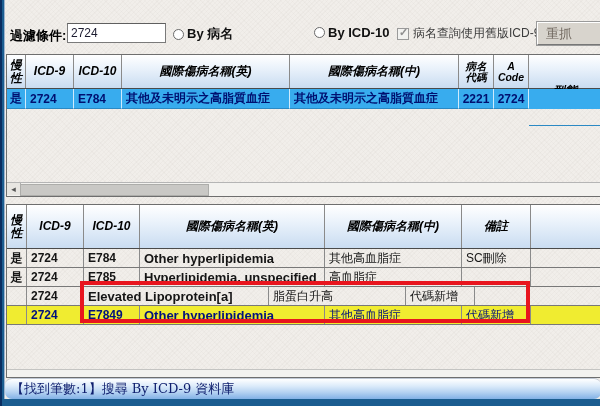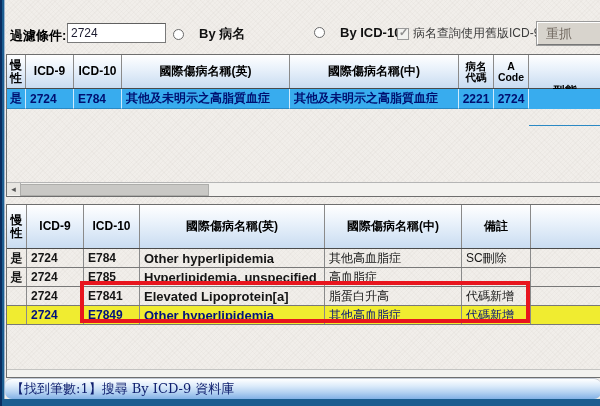--- a/index.html
+++ b/index.html
@@ -15,21 +15,21 @@
   .titlebar{position:absolute;left:0;top:0;width:100%;height:15px;
     background:linear-gradient(#ffffff,#e9e7e2);border-bottom:1px solid #cfccc6;
     font-size:9.5px;line-height:15px;color:#3a465c;padding-left:5px;box-sizing:border-box;white-space:nowrap;}
 
   
   .filterbar{position:absolute;left:0;top:16px;width:100%;height:36px;}
   .flabel{position:absolute;left:5px;top:11px;font-size:13px;font-weight:bold;color:#000;}
   .finput{position:absolute;left:62px;top:7px;width:94px;height:18px;background:#fff;
     border:1px solid #7a7a7a;border-top-color:#5f5f5f;font-size:12px;color:#1c1c30;padding:0 0 0 3px;
     font-family:"Liberation Sans",sans-serif;}
-  .radio-item{position:absolute;top:9px;display:flex;align-items:center;gap:15px;
+  .radio-item{position:absolute;top:9px;display:flex;align-items:center;gap:3px;
     font-size:13px;font-weight:bold;color:#111;cursor:default;white-space:nowrap;}
   .r0{left:168px;} .r1{left:238px;} .r2{left:309px;}
   .radio{display:inline-block;width:11px;height:11px;border-radius:50%;background:#fff;
     border:1px solid #6a6a6a;box-sizing:border-box;position:relative;}
   .radio .dot{position:absolute;left:2px;top:2px;width:5px;height:5px;border-radius:50%;background:#1a1a1a;display:none;}
   .radio.checked .dot{display:block;}
   .check-item{position:absolute;left:392px;top:9px;display:flex;align-items:center;gap:4px;
     font-size:12px;color:#3c3c3c;white-space:nowrap;}
   .checkbox{display:inline-block;width:12px;height:12px;background:#f2f2f0;border:1px solid #9a9a9a;
     box-sizing:border-box;position:relative;}
@@ -41,21 +41,21 @@
   
   .panel{position:absolute;left:1px;width:596px;border:1px solid #6e6e6e;box-sizing:border-box;
     display:flex;flex-direction:column;background:transparent;}
   .panel1{top:54px;height:143px;}
   .panel2{top:204px;height:174px;}
 
   .thead{display:flex;flex:none;background:linear-gradient(180deg,#ffffff 0%,#eaf2fb 40%,#c9dcf1 100%);
     border-bottom:1px solid #4a4a4a;}
   .thead .cell{display:flex;align-items:center;justify-content:center;text-align:center;
     font-size:12px;font-weight:bold;color:#000;border-right:1px solid #8a8a8a;box-sizing:border-box;
-    line-height:13px;}
+    line-height:13px;font-style:italic;}
   .thead .small{font-size:10.5px;line-height:11px;padding:0 4px;}
   .vert{word-break:break-all;width:14px;margin:0 auto;}
 
   .trow{display:flex;flex:none;box-sizing:border-box;}
   .trow .cell{display:flex;align-items:center;font-size:12px;color:#151515;
     border-right:1px solid #8a8a8a;box-sizing:border-box;padding-left:4px;white-space:nowrap;overflow:hidden;}
   .cen{justify-content:center;padding-left:0 !important;}
 
   
   .t1.thead{height:33px;} .t1.trow{height:20px;}
@@ -207,21 +207,20 @@
         <div class="cell d2 code">E785</div>
         <div class="cell d3 en">Hyperlipidemia, unspecified</div>
         <div class="cell d4">高血脂症</div>
         <div class="cell d5"></div>
         <div class="cell d6"></div>
       </div>
 
       <div class="trow t2">
         <div class="cell d0 cen chronic"></div>
         <div class="cell d1 code">2724</div>
-        <div class="cell d2 code">E7841</div>
         <div class="cell d3 en">Elevated Lipoprotein[a]</div>
         <div class="cell d4">脂蛋白升高</div>
         <div class="cell d5">代碼新增</div>
         <div class="cell d6"></div>
       </div>
 
       <div class="trow t2 hl">
         <div class="cell d0 cen chronic"></div>
         <div class="cell d1 code">2724</div>
         <div class="cell d2 code">E7849</div>

